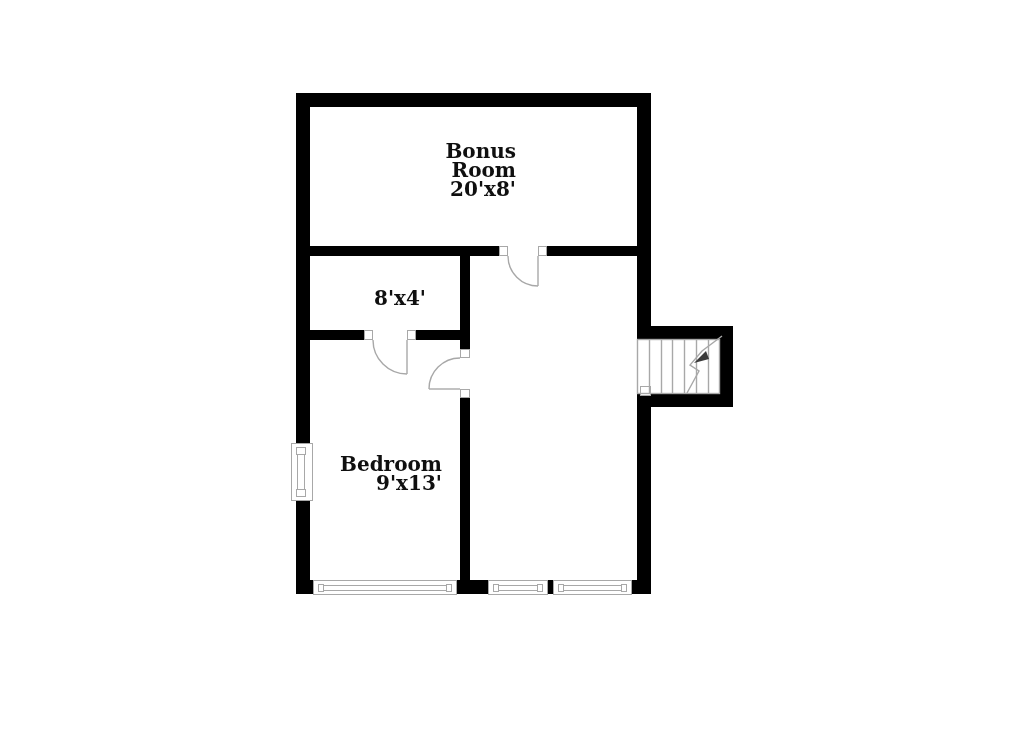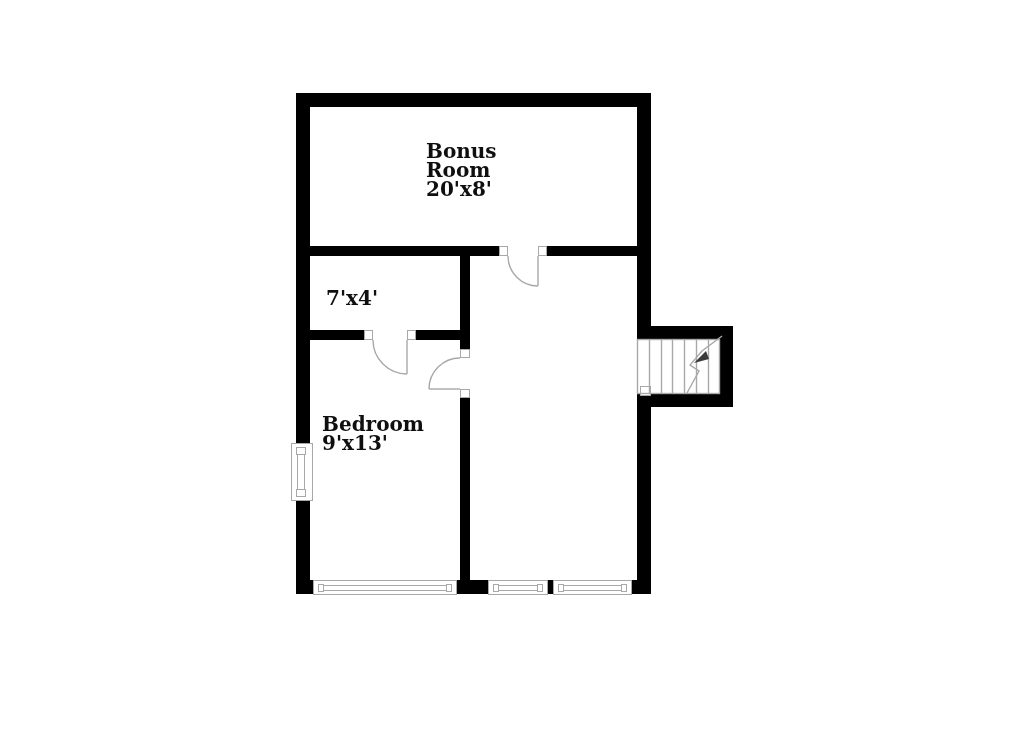--- a/index.html
+++ b/index.html
@@ -18,21 +18,21 @@
   .win{position:absolute;background:#fff;border:1px solid var(--symbol_line);box-sizing:border-box;}
   .win .bar-h{position:absolute;left:5px;right:5px;top:4px;height:6px;border:1px solid var(--symbol_line);box-sizing:border-box;background:#fff;}
   .win .cap-l{position:absolute;left:4px;top:3px;width:6px;height:8px;border:1px solid var(--symbol_line);box-sizing:border-box;background:#fff;}
   .win .cap-r{position:absolute;right:4px;top:3px;width:6px;height:8px;border:1px solid var(--symbol_line);box-sizing:border-box;background:#fff;}
   .win .bar-v{position:absolute;top:4px;bottom:4px;left:5px;width:8px;border:1px solid var(--symbol_line);box-sizing:border-box;background:#fff;}
   .win .cap-t{position:absolute;left:4px;top:3px;width:10px;height:8px;border:1px solid var(--symbol_line);box-sizing:border-box;background:#fff;}
   .win .cap-b{position:absolute;left:4px;bottom:3px;width:10px;height:8px;border:1px solid var(--symbol_line);box-sizing:border-box;background:#fff;}
   svg.overlay{position:absolute;left:0;top:0;pointer-events:none;}
   .sym{stroke:var(--symbol_line);fill:none;stroke-width:1.4;}
   .label{
-    position:absolute;text-align:left;color:var(--text);
+    position:absolute;text-align:right;color:var(--text);
     font-weight:bold;font-size:20px;line-height:19px;letter-spacing:0px;
   }
 </style>
 </head>
 <body>
 
 <div id="canvas">
 
   <div class="wall" style="left:296px;top:93px;width:355px;height:14px"></div>
   <div class="wall" style="left:296px;top:93px;width:14px;height:501px"></div>
@@ -109,22 +109,22 @@
       <polygon points="694,363 706,351 709,359" fill="#3a3a3a"></polygon>
     </g>
   </svg>
 
   <div class="label" style="left:426px;top:142px;width:90px">
     <div>Bonus Room</div>
     <div>20'x8'</div>
   </div>
 
   <div class="label" style="left:326px;top:289px;width:100px">
-    <div>7'x4'</div>
+    <div>8'x4'</div>
   </div>
 
-  <div class="label" style="left:322px;top:415px;width:120px">
+  <div class="label" style="left:322px;top:455px;width:120px">
     <div>Bedroom</div>
     <div>9'x13'</div>
   </div>
 
 
 </div>
 
 </body></html>

